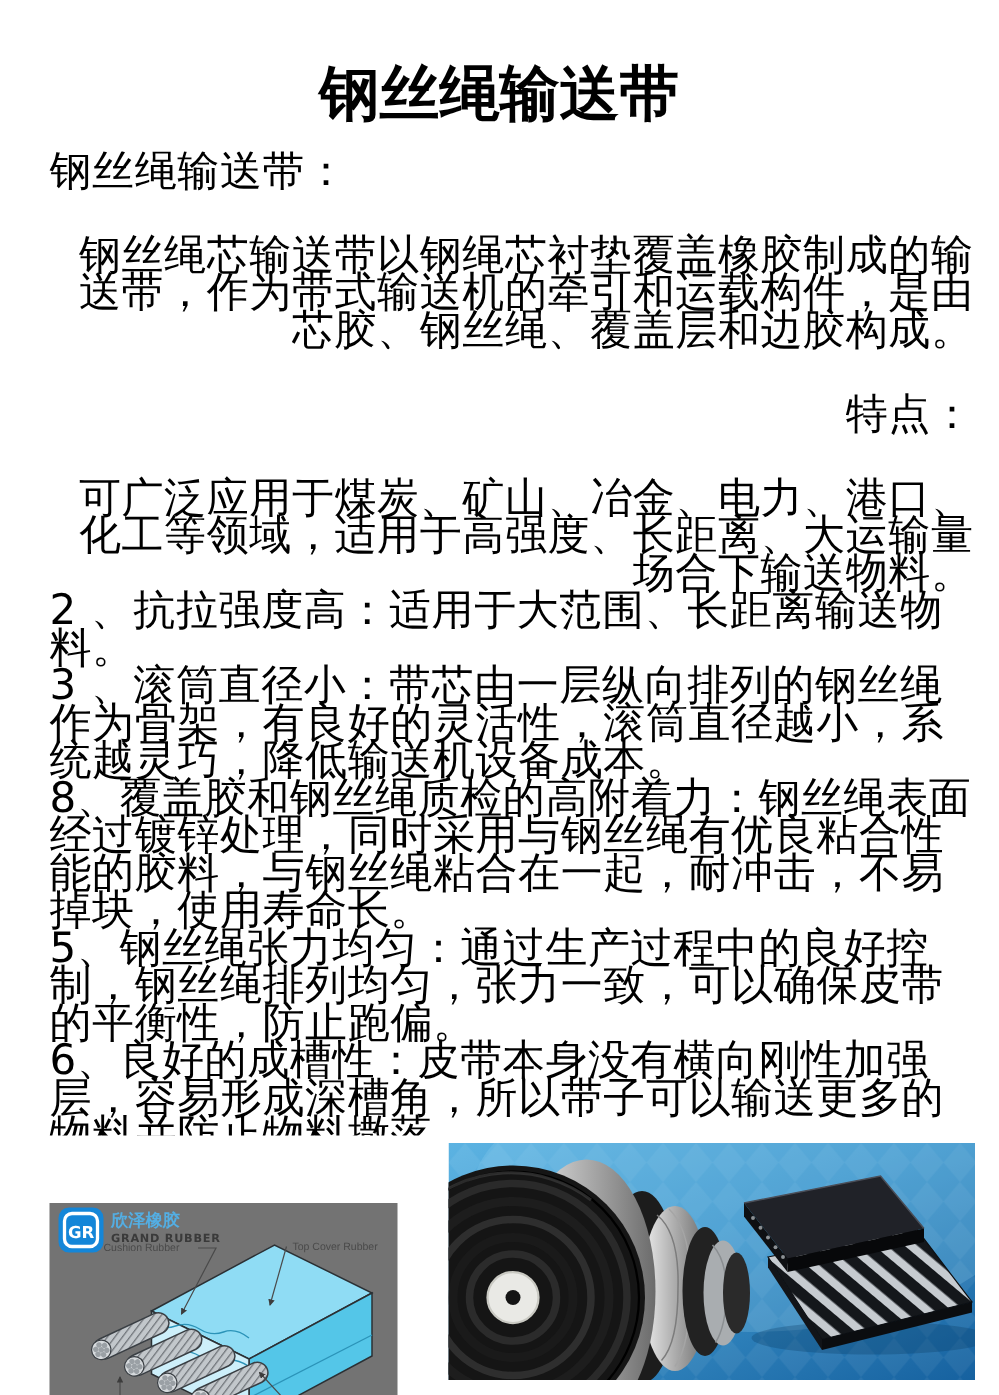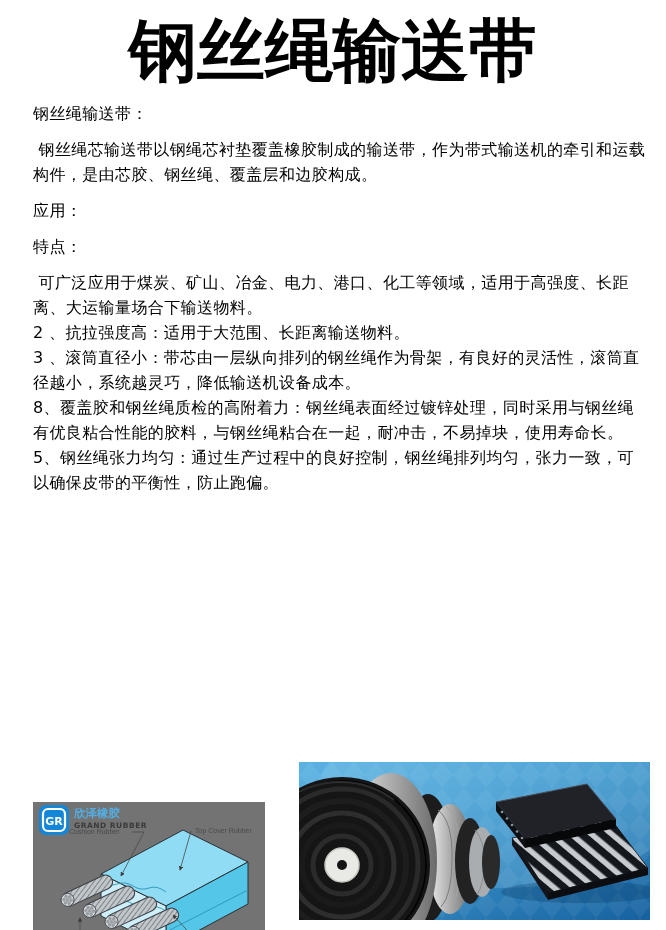--- a/index.html
+++ b/index.html
@@ -2,51 +2,51 @@
 <html><head>
 <meta charset="utf-8">
 <style>
   html,body { margin:0; padding:0; background:#fff; }
   .page {
     position:relative; width:666px; height:930px; background:#ffffff;
     font-family:"DejaVu Sans","Liberation Sans",sans-serif; color:#000;
     overflow:hidden;
   }
   .title {
-    margin:0; padding-top:18px; text-align:center;
-    font-size:68px; line-height:66px; font-weight:700; color:#000;
+    margin:12px; padding-top:18px; text-align:center;
+    font-size:40px; line-height:66px; font-weight:700; color:#000;
   }
   .body-text {
     position:absolute; left:33px; top:101px; width:616px; height:656px;
-    font-size:16px; line-height:25px; overflow:hidden; letter-spacing:0.4px;
+    font-size:28px; line-height:25px; overflow:hidden; letter-spacing:0.4px;
   }
   .body-text p { margin:0; white-space:pre-wrap; }
-  .body-text p.gap-before { margin-top:11px; }
+  .body-text p.gap-before { margin-top:31px;text-align:right; }
   .diagram-figure { position:absolute; left:33px; top:802px; width:232px; height:163px; background:#737373; }
   .photo-figure   { position:absolute; left:299px; top:762px; width:351px; height:158px; }
   svg { display:block; }
   .dlabel { font-family:"Liberation Sans","DejaVu Sans",sans-serif; font-size:7px; fill:#4a4a4a; }
 </style>
 </head>
 <body>
 
 <div class="page">
 
   <h1 class="title">钢丝绳输送带</h1>
 
   <div class="body-text">
     <p>钢丝绳输送带：</p>
     <p class="gap-before"> 钢丝绳芯输送带以钢绳芯衬垫覆盖橡胶制成的输送带，作为带式输送机的牵引和运载构件，是由芯胶、钢丝绳、覆盖层和边胶构成。</p>
-    <p class="gap-before">应用：</p>
     <p class="gap-before">特点：</p>
     <p class="gap-before"> 可广泛应用于煤炭、矿山、冶金、电力、港口、化工等领域，适用于高强度、长距离、大运输量场合下输送物料。</p>
     <p>2 、抗拉强度高：适用于大范围、长距离输送物料。</p>
     <p>3 、滚筒直径小：带芯由一层纵向排列的钢丝绳作为骨架，有良好的灵活性，滚筒直径越小，系统越灵巧，降低输送机设备成本。</p>
     <p>8、覆盖胶和钢丝绳质检的高附着力：钢丝绳表面经过镀锌处理，同时采用与钢丝绳有优良粘合性能的胶料，与钢丝绳粘合在一起，耐冲击，不易掉块，使用寿命长。</p>
     <p>5、钢丝绳张力均匀：通过生产过程中的良好控制，钢丝绳排列均匀，张力一致，可以确保皮带的平衡性，防止跑偏。</p>
+    <p>6、良好的成槽性：皮带本身没有横向刚性加强层，容易形成深槽角，所以带子可以输送更多的物料并防止物料撒落。</p>
   </div>
 
   <div class="diagram-figure">
     <svg width="232" height="163" viewBox="0 0 232 163">
       <defs>
         <marker id="arr" viewBox="0 0 10 10" refX="8.5" refY="5" markerWidth="5.5" markerHeight="5.5" orient="auto-start-reverse">
           <path d="M0,0 L10,5 L0,10 z" fill="#3c3c3c"></path>
         </marker>
         <pattern id="cordHatch" width="4" height="4" patternUnits="userSpaceOnUse" patternTransform="rotate(62)">
           <rect width="4" height="4" fill="#c2c7cb"></rect>

